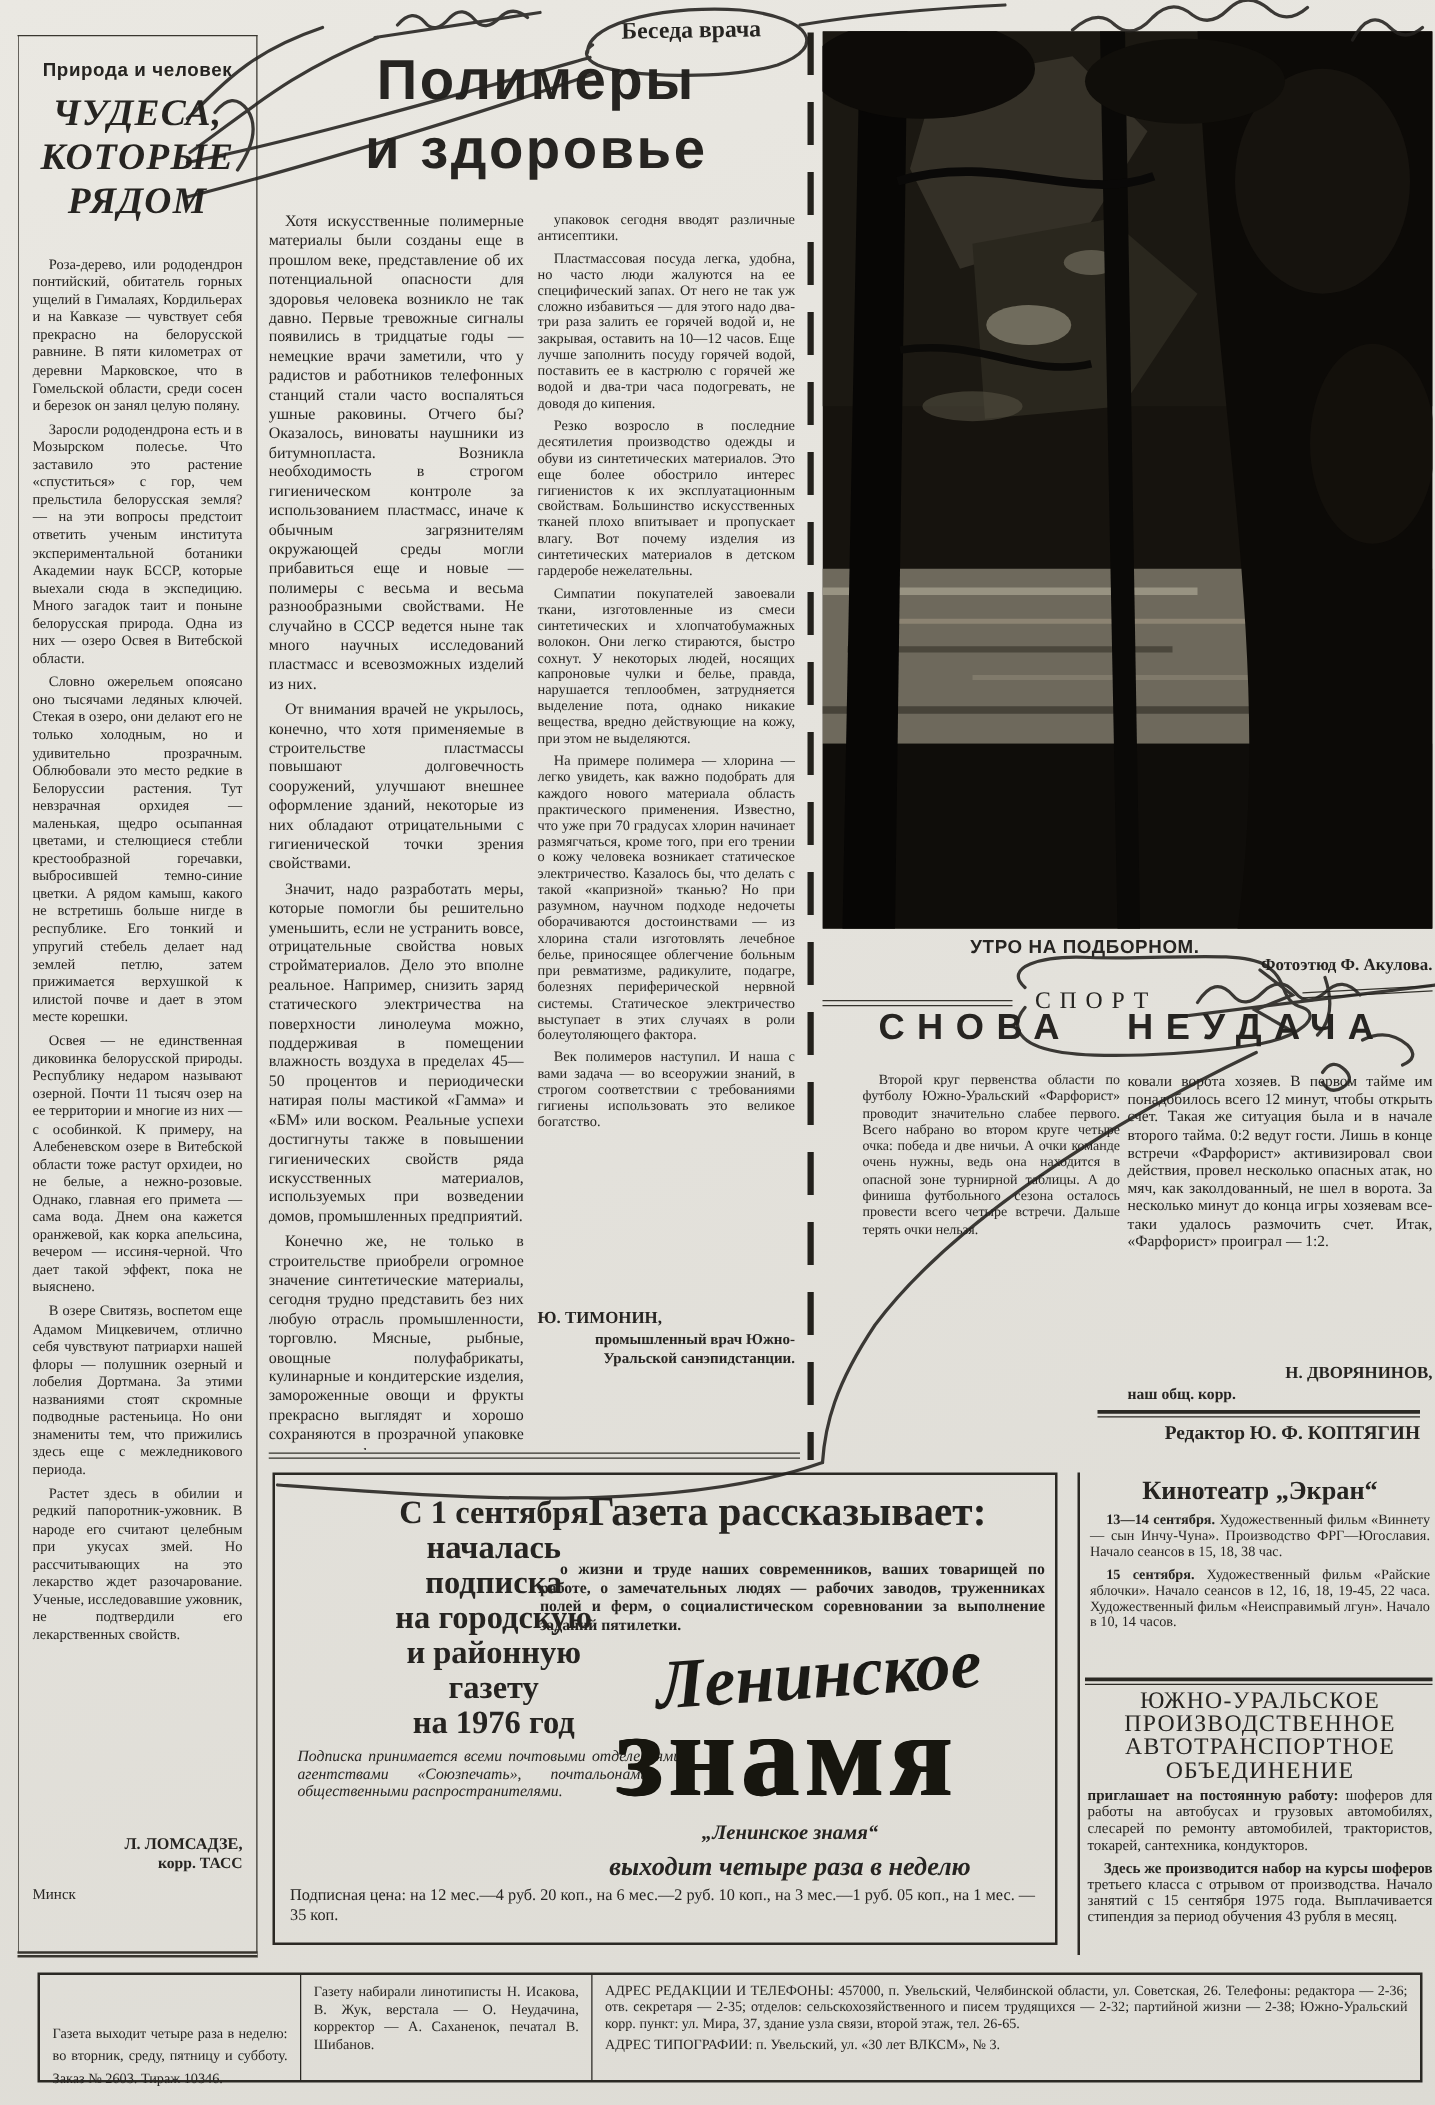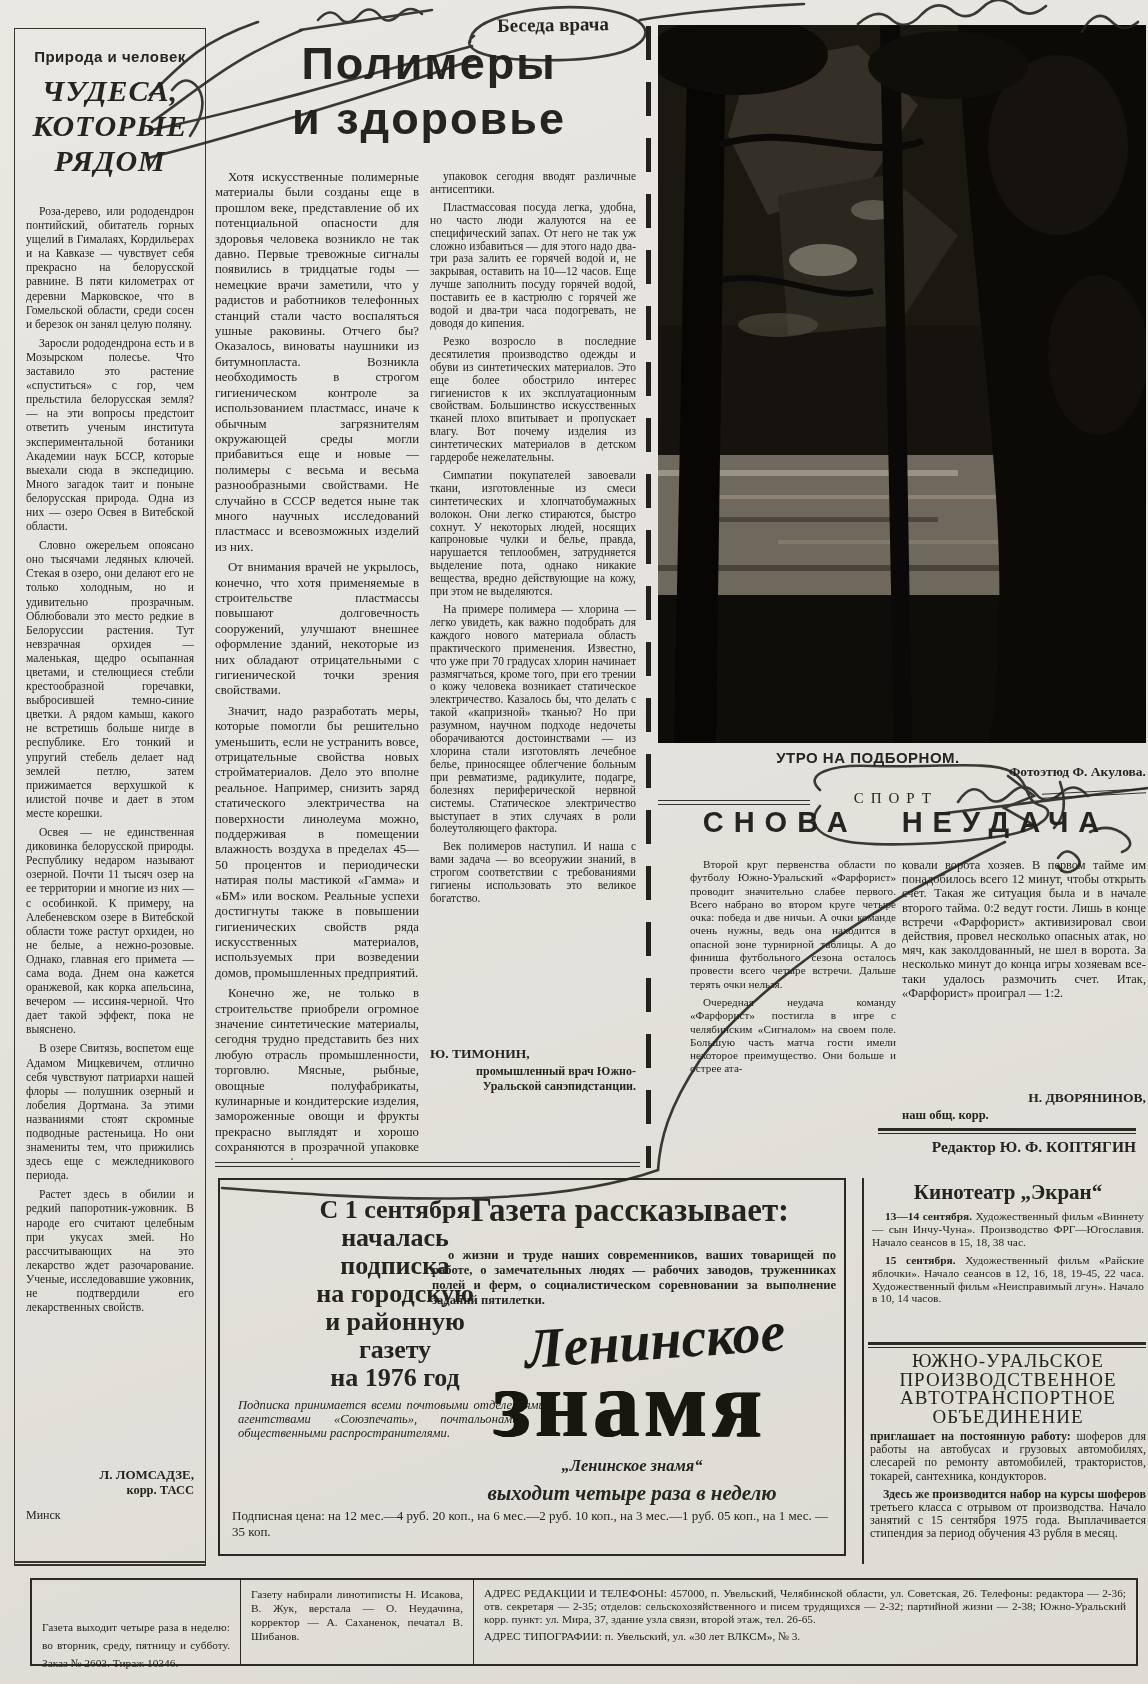--- a/index.html
+++ b/index.html
@@ -31,21 +31,21 @@
   
   #dash-divider{left:646px;top:26px;width:5px;height:1142px;background:repeating-linear-gradient(180deg,#23211c 0 34px,transparent 34px 56px);}
   
   #photo{left:658px;top:25px;width:488px;height:718px;}
   #photo-caption{left:658px;top:749px;width:420px;text-align:center;font-family:"Liberation Sans",sans-serif;font-weight:bold;font-size:15px;letter-spacing:.5px;}
   #photo-credit{left:950px;top:764px;width:196px;text-align:right;font-weight:bold;font-size:13.5px;}
   .thinrule{height:5px;border-top:1.4px solid #35332d;border-bottom:1.4px solid #35332d;}
   #rule-left{left:658px;top:800px;width:152px;}
   #rule-right{left:1042px;top:791px;width:104px;transform:rotate(-3deg);}
   
-  #sport-label{left:828px;top:790px;width:110px;text-align:right;font-size:15px;letter-spacing:7px;font-weight:normal;}
+  #sport-label{left:828px;top:790px;width:110px;text-align:left;font-size:19px;letter-spacing:7px;font-weight:normal;}
   #sport-title{left:668px;top:806px;width:476px;text-align:center;font-family:"Liberation Sans",sans-serif;font-weight:bold;font-size:29px;letter-spacing:10px;word-spacing:26px;}
   .sport-col{font-size:11.2px;line-height:13.3px;}
   #sport-col1{left:690px;top:858px;width:206px;height:292px;overflow:hidden;}
   #sport-col2{left:902px;top:858px;width:244px;font-size:12.4px;line-height:14.2px;}
   #sport-sign-name{left:902px;top:1090px;width:244px;text-align:right;font-weight:bold;font-size:13.5px;}
   #sport-sign-role{left:902px;top:1108px;width:244px;text-align:left;font-weight:bold;font-size:12.5px;}
   #editor-rule{left:878px;top:1128px;width:258px;height:6px;border-top:3px solid #2b2924;border-bottom:1.2px solid #2b2924;}
   #editor-line{left:878px;top:1138px;width:258px;text-align:right;font-weight:bold;font-size:15.5px;}
   
   #ad-box{left:218px;top:1178px;width:628px;height:378px;border:2.6px solid #2b2924;}
@@ -158,21 +158,20 @@
   </div>
   <div class="abs" id="photo-caption">УТРО НА ПОДБОРНОМ.</div>
   <div class="abs" id="photo-credit">Фотоэтюд Ф. Акулова.</div>
   <div class="abs thinrule" id="rule-left"></div>
   <div class="abs thinrule" id="rule-right"></div>
 
   <div class="abs" id="sport-label">СПОРТ</div>
   <div class="abs" id="sport-title">СНОВА НЕУДАЧА</div>
   <div class="abs sport-col just" id="sport-col1">
     <p>Второй круг первенства области по футболу Южно-Уральский «Фарфорист» проводит значительно слабее первого. Всего набрано во втором круге четыре очка: победа и две ничьи. А очки команде очень нужны, ведь она находится в опасной зоне турнирной таблицы. А до финиша футбольного сезона осталось провести всего четыре встречи. Дальше терять очки нельзя.</p>
-    <p>Очередная неудача команду «Фарфорист» постигла в игре с челябинским «Сигналом» на своем поле. Большую часть матча гости имели некоторое преимущество. Они больше и острее ата-</p>
   </div>
   <div class="abs just" id="sport-col2">
     <p style="text-indent:0">ковали ворота хозяев. В первом тайме им понадобилось всего 12 минут, чтобы открыть счет. Такая же ситуация была и в начале второго тайма. 0:2 ведут гости. Лишь в конце встречи «Фарфорист» активизировал свои действия, провел несколько опасных атак, но мяч, как заколдованный, не шел в ворота. За несколько минут до конца игры хозяевам все-таки удалось размочить счет. Итак, «Фарфорист» проиграл — 1:2.</p>
   </div>
   <div class="abs" id="sport-sign-name">Н. ДВОРЯНИНОВ,</div>
   <div class="abs" id="sport-sign-role">наш общ. корр.</div>
   <div class="abs" id="editor-rule"></div>
   <div class="abs" id="editor-line">Редактор Ю. Ф. КОПТЯГИН</div>
 
   <div class="abs" id="ad-box"></div>

